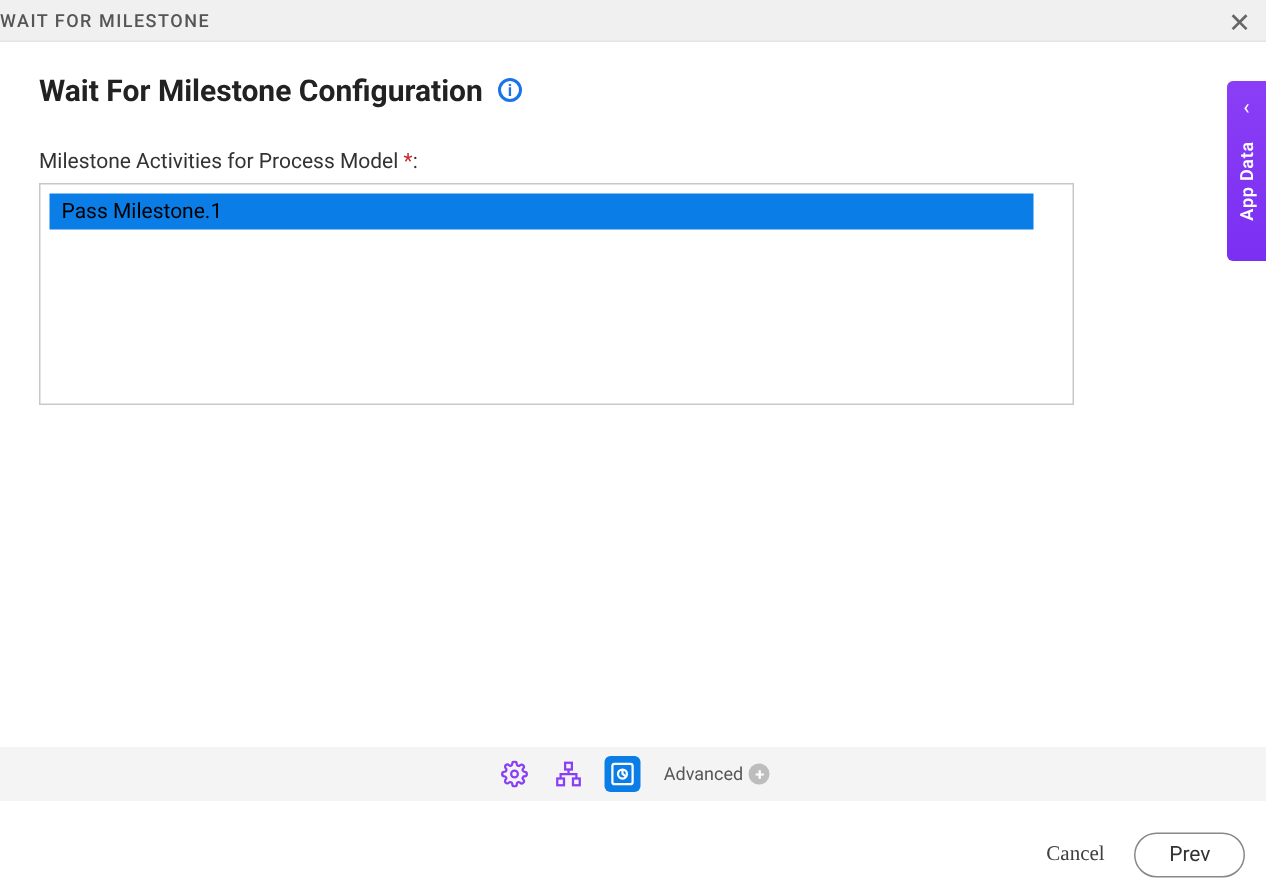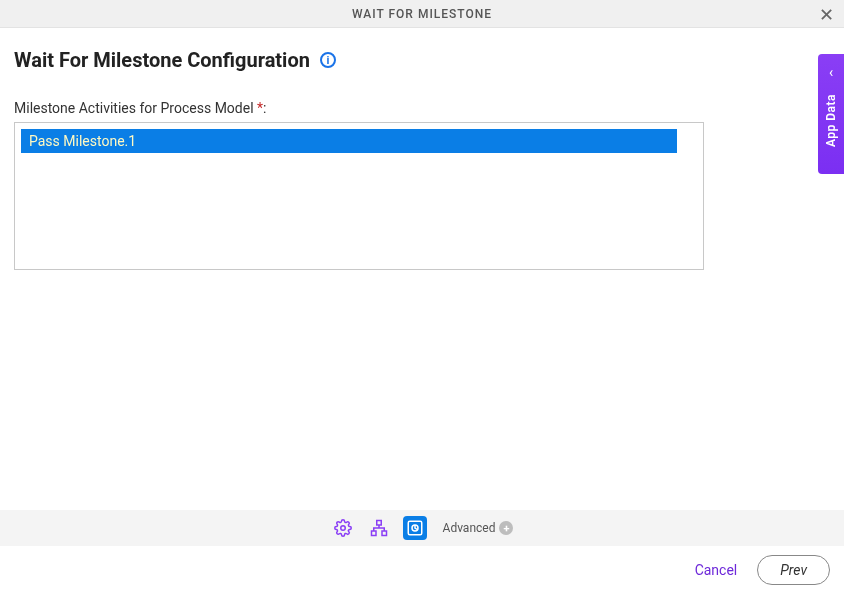--- a/index.html
+++ b/index.html
@@ -11,40 +11,39 @@
       position: relative;
       overflow: hidden;
       font-size: 14px;
       color: #333;
     }
     .header-bar {
       height: 28px;
       background: #f0f0f0;
       display: flex;
       align-items: center;
-      justify-content: center;
       position: relative;
       border-bottom: 1px solid #e3e3e3;
     }
     .header-title {
       font-size: 12px;
       letter-spacing: 1px;
       color: #555;
       font-weight: 500;
     }
     .close-x {
       position: absolute;
       right: 10px;
       top: 4px;
       font-size: 18px;
       color: #666;
       cursor: pointer;
     }
     .content {
-      padding: 20px 14px 0 14px;
+      padding: 20px 14px 0 26px;
     }
     .page-title {
       font-size: 20px;
       font-weight: 700;
       color: #222;
       display: inline-flex;
       align-items: center;
       gap: 10px;
       margin-bottom: 28px;
     }
@@ -93,29 +92,29 @@
       font-size: 10px;
     }
     .listbox {
       width: 690px;
       height: 148px;
       border: 1px solid #c8c8c8;
       padding: 6px;
     }
     .listbox-item {
       background: #0a7ee6;
-      color: #fef9c3;
+      color: #000000;
       padding: 4px 8px;
       width: 656px;
       font-size: 14px;
     }
     .bottom-toolbar {
       position: absolute;
       left: 0; right: 0;
-      bottom: 48px;
+      bottom: 60px;
       height: 36px;
       background: #f4f4f4;
       display: flex;
       align-items: center;
       justify-content: center;
       gap: 12px;
     }
     .toolbar-icon {
       width: 24px;
       height: 24px;
@@ -154,34 +153,34 @@
       left: 0; right: 0; bottom: 0;
       height: 48px;
       display: flex;
       align-items: center;
       justify-content: flex-end;
       gap: 14px;
       padding-right: 14px;
       background: #fff;
     }
     .btn-text {
-      color: #6d28d9;
+      color: #404040;
       cursor: pointer;
       font-size: 14px;
       padding: 6px 6px;
+      font-family: Liberation Serif, serif;
     }
     .btn-outline {
       border: 1px solid #888;
       border-radius: 18px;
       padding: 6px 22px;
       cursor: pointer;
       font-size: 14px;
       color: #333;
       background: #fff;
-      font-style: italic;
     }
     .btn-primary {
       background: #0a7ee6;
       color: #fff;
       border-radius: 18px;
       padding: 7px 26px;
       cursor: pointer;
       font-size: 14px;
       font-weight: 600;
       border: none;

